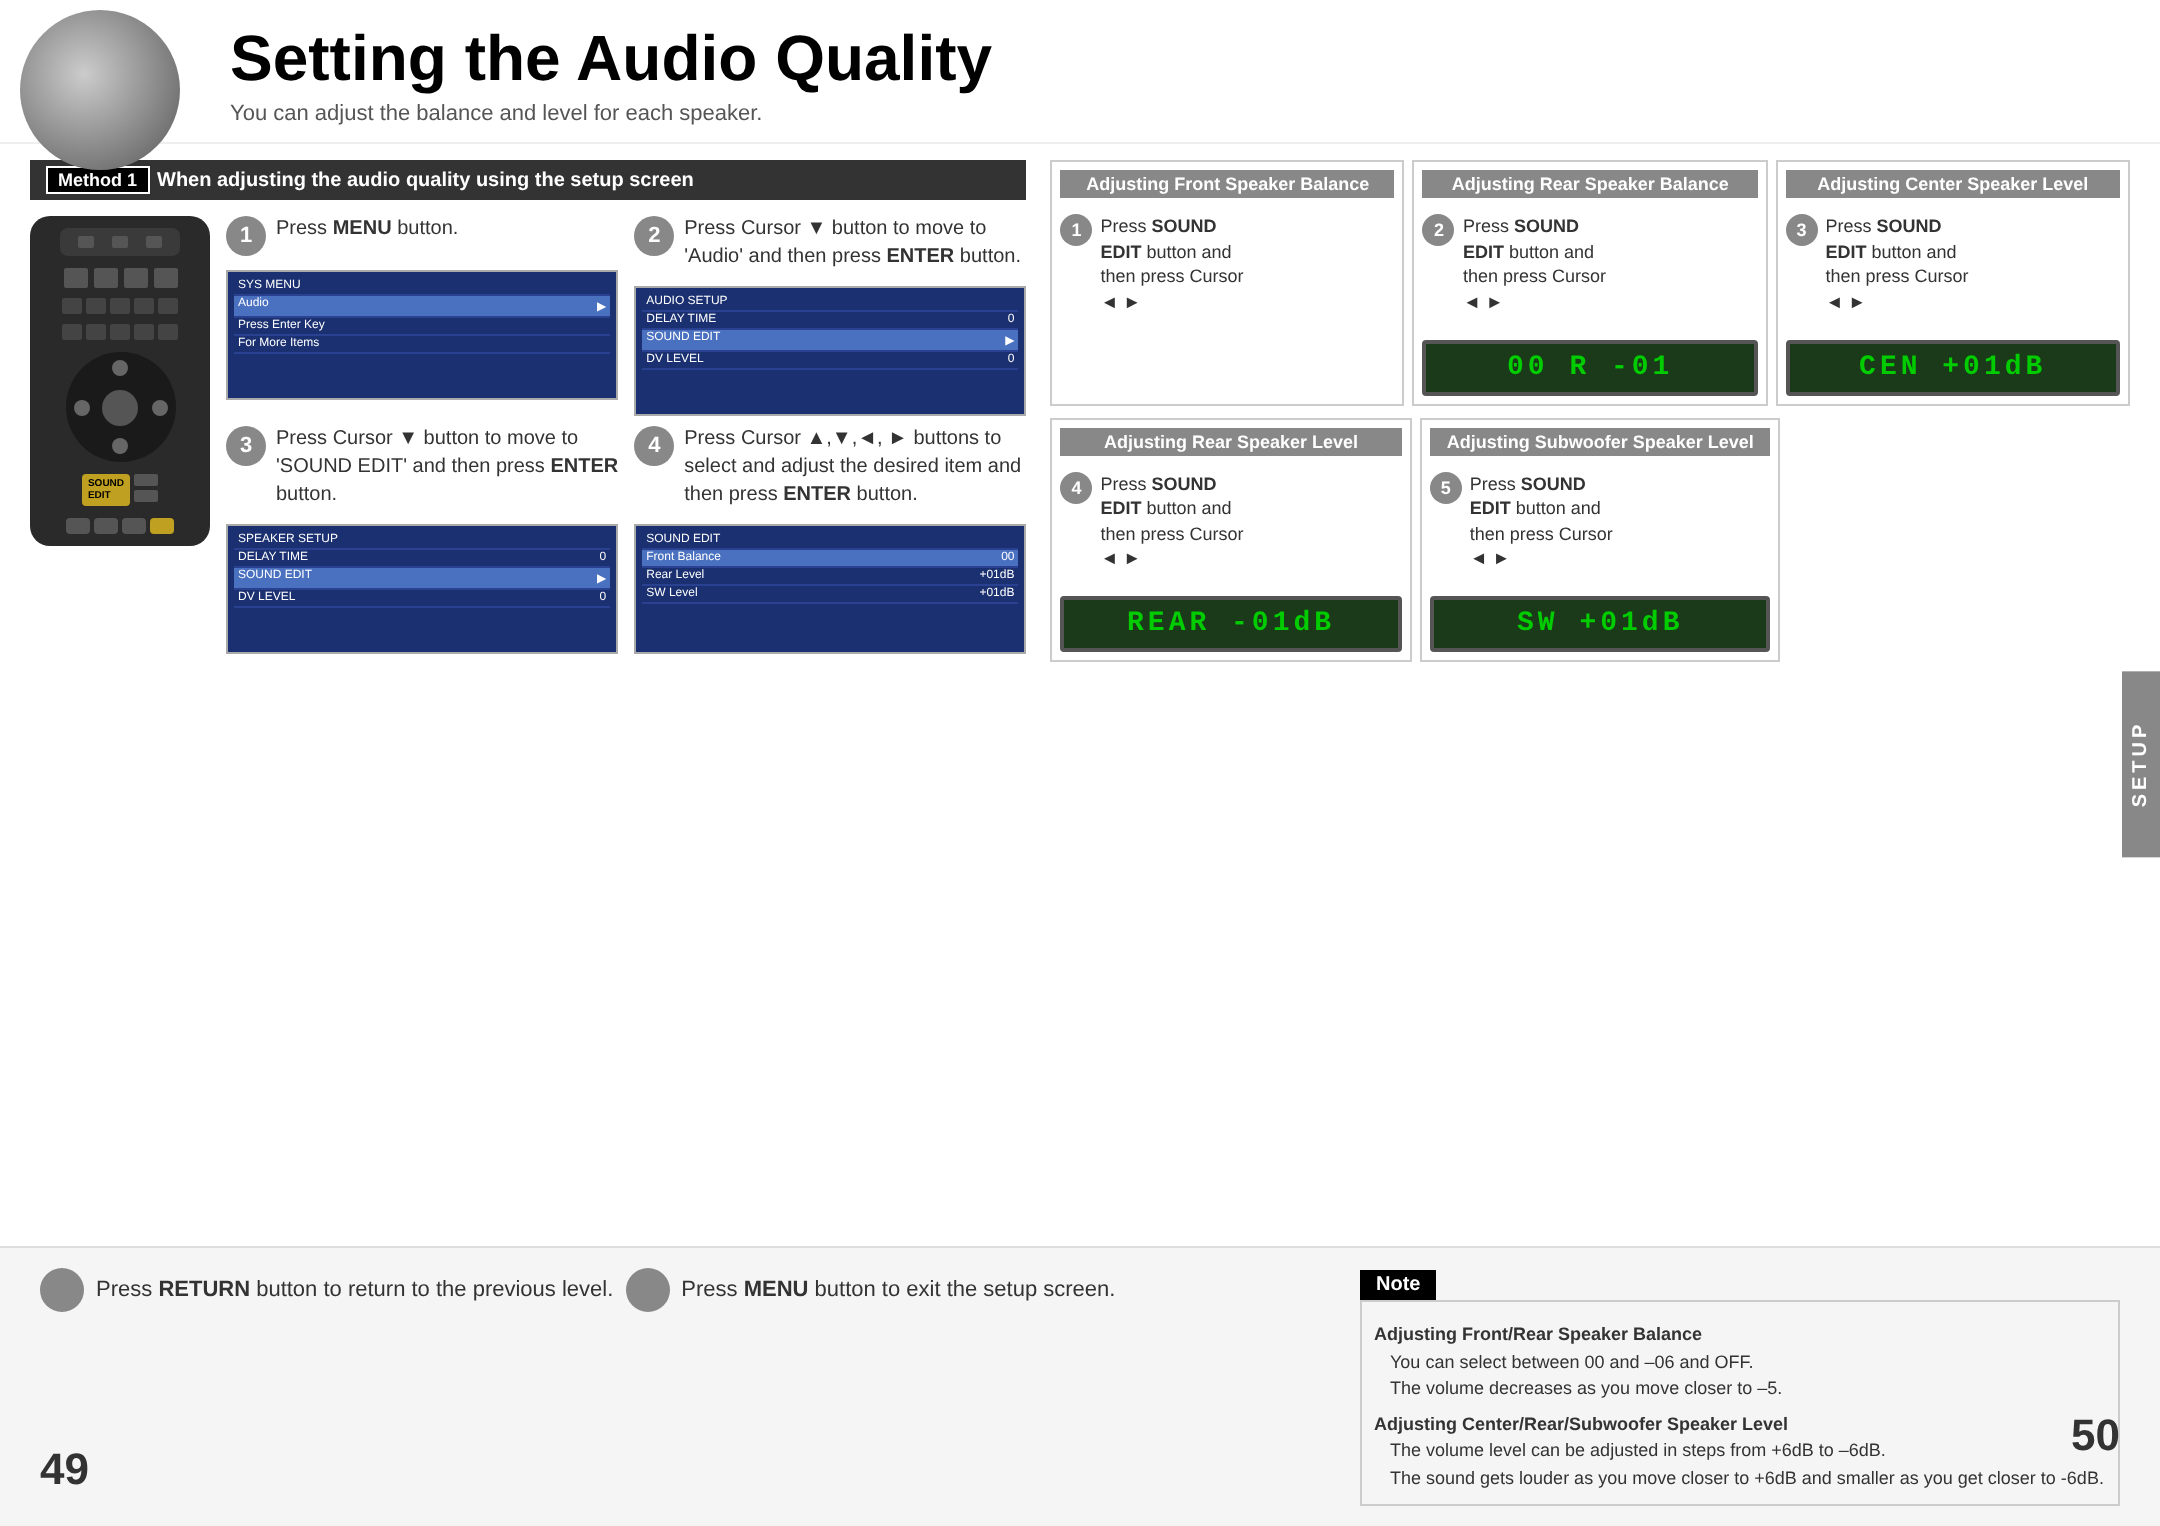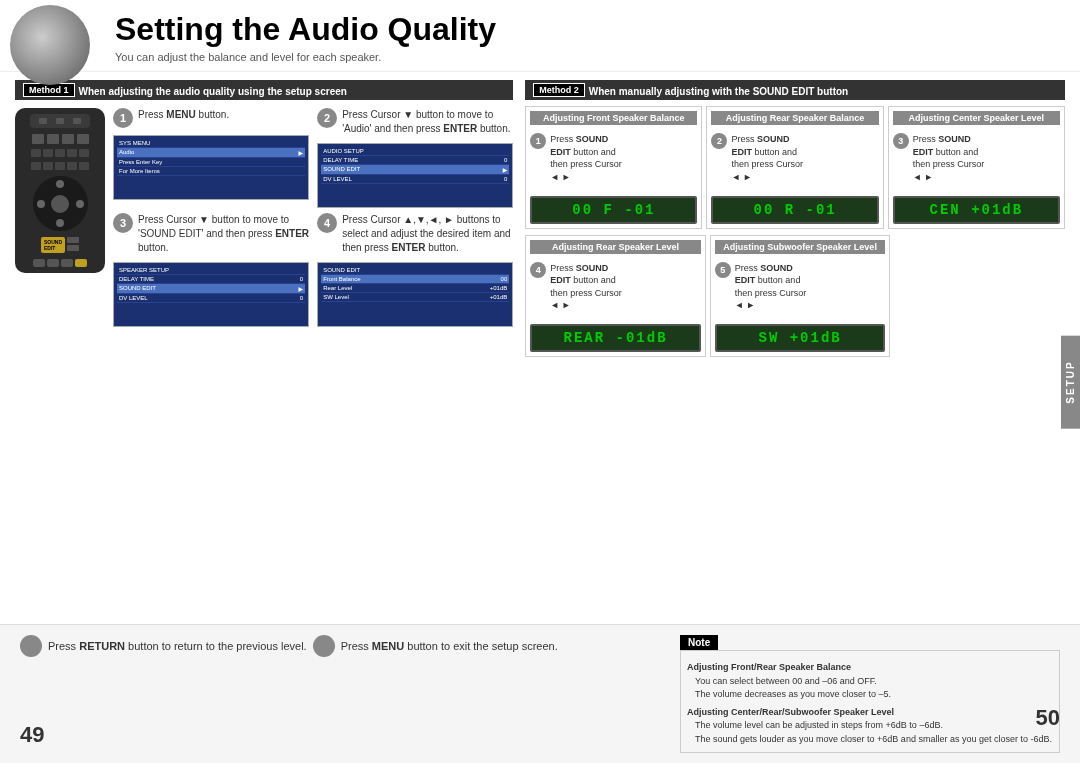--- a/index.html
+++ b/index.html
@@ -79,21 +79,21 @@
     }
 
     
     .method-header {
       background: #333;
       color: #fff;
       padding: 3px 8px;
       font-size: 10px;
       font-weight: bold;
       display: flex;
-      align-items: flex-end;
+      align-items: center;
       gap: 4px;
     }
     .method-badge {
       background: #000;
       color: #fff;
       padding: 1px 5px;
       font-size: 9px;
       border: 1px solid #fff;
       font-weight: bold;
     }
@@ -582,37 +582,32 @@
               </div>
             </div>
           </div>
 
         </div>
       </div>
     </div>
 
     <div class="right-col">
 
-      <div class="method-header">
-        <span class="method-badge">Method 2</span>
-        <span>When manually adjusting with the SOUND EDIT button</span>
-      </div>
 
       <div class="method2-grid-top">
 
         <div class="adj-box">
           <div class="adj-box-header">Adjusting Front Speaker Balance</div>
           <div class="adj-step-row">
             <div class="adj-step-num">1</div>
             <div class="adj-text">
               Press <b>SOUND<br>EDIT</b> button and<br>then press Cursor<br>
               <span class="cursor-arrows">◄ ►</span>
             </div>
           </div>
-          <div class="lcd-display">00 F -01</div>
         </div>
 
         <div class="adj-box">
           <div class="adj-box-header">Adjusting Rear Speaker Balance</div>
           <div class="adj-step-row">
             <div class="adj-step-num">2</div>
             <div class="adj-text">
               Press <b>SOUND<br>EDIT</b> button and<br>then press Cursor<br>
               <span class="cursor-arrows">◄ ►</span>
             </div>

